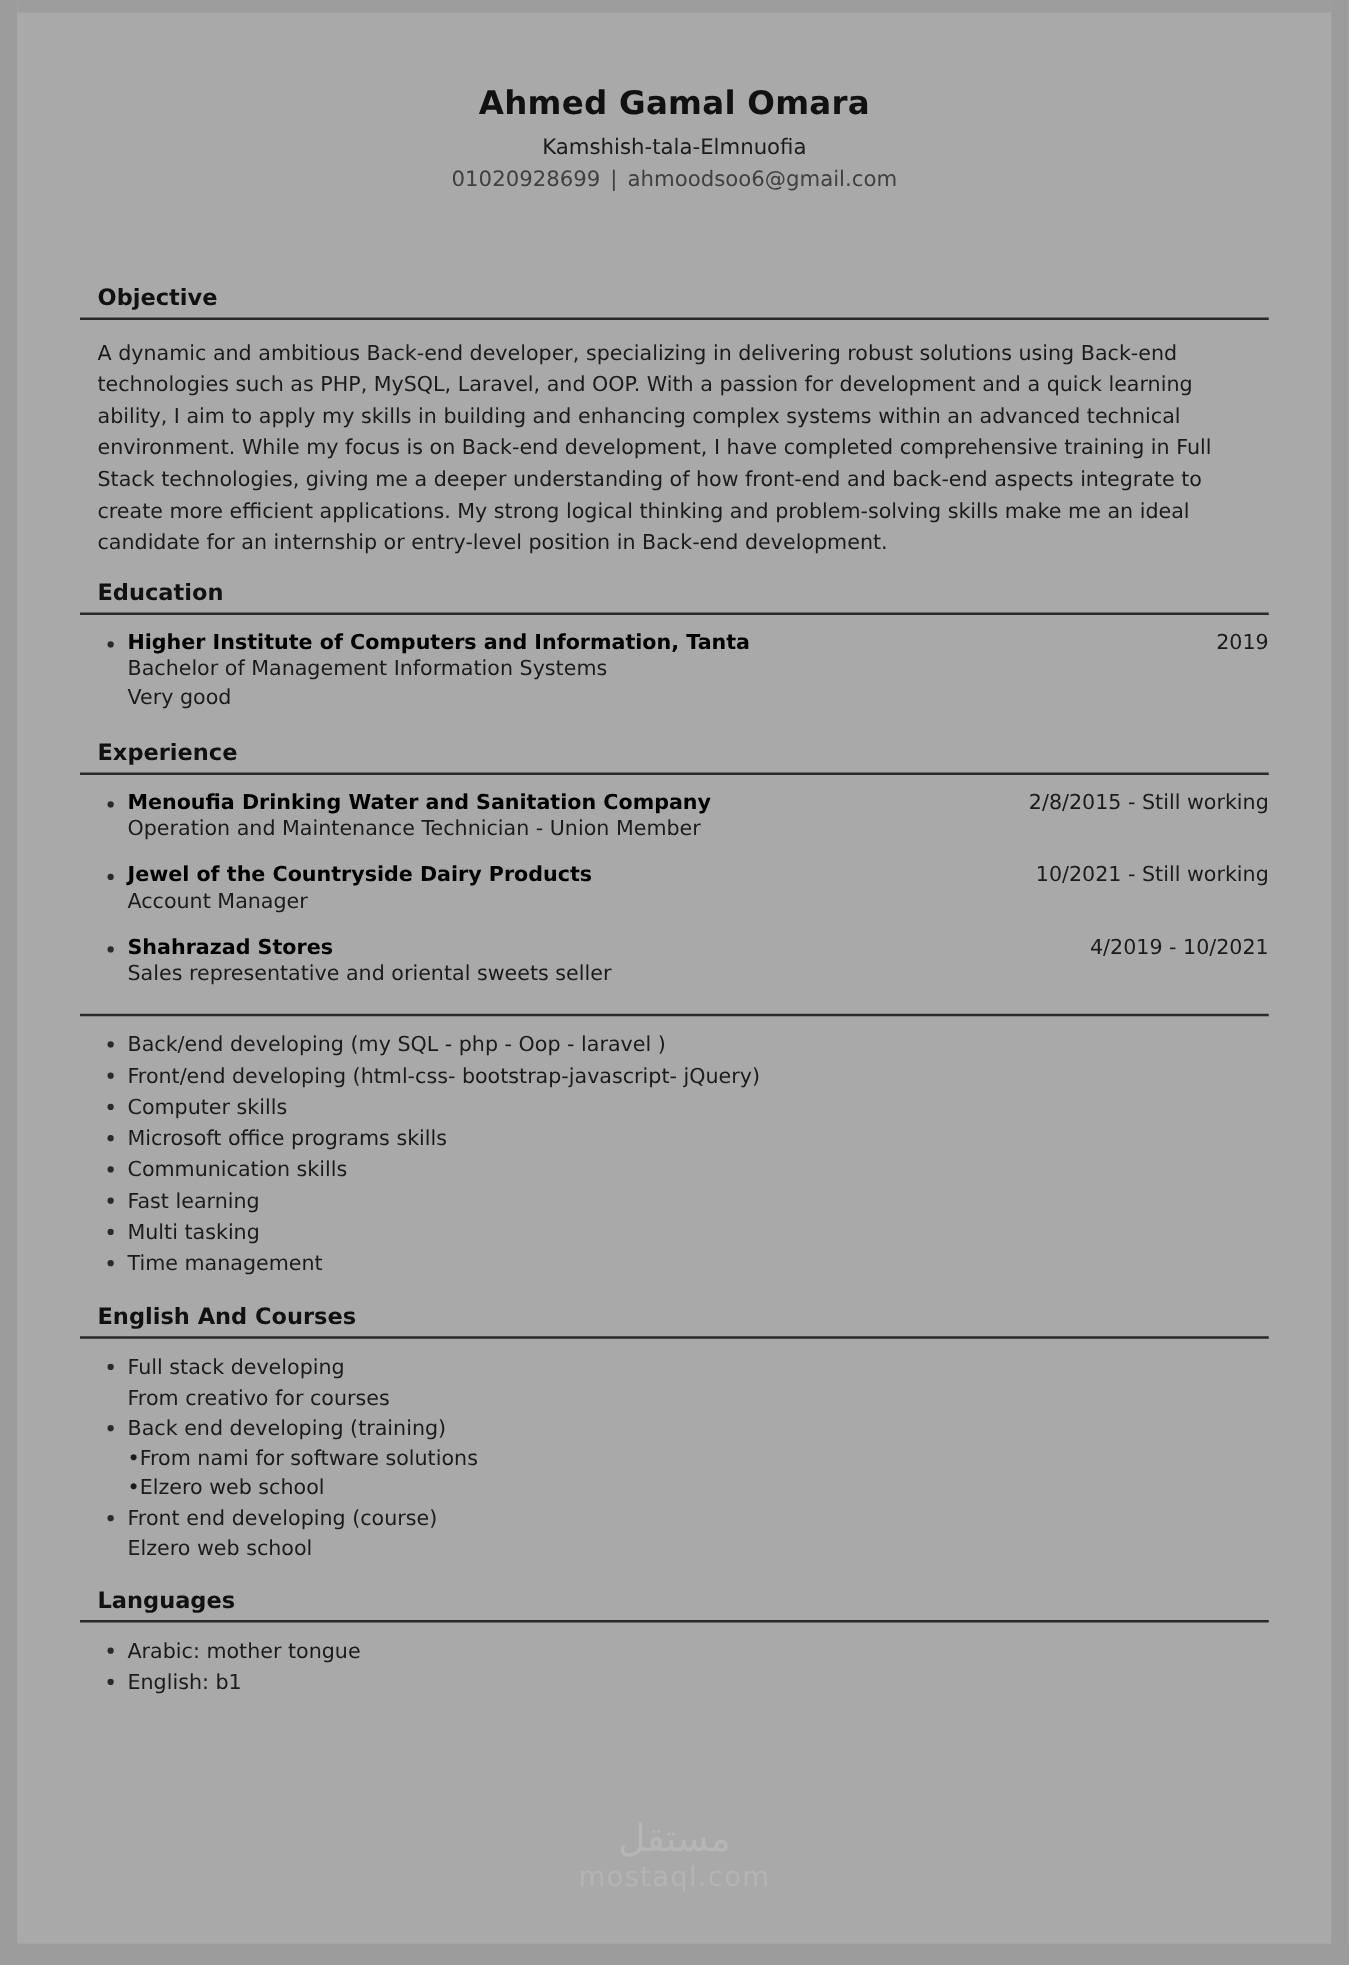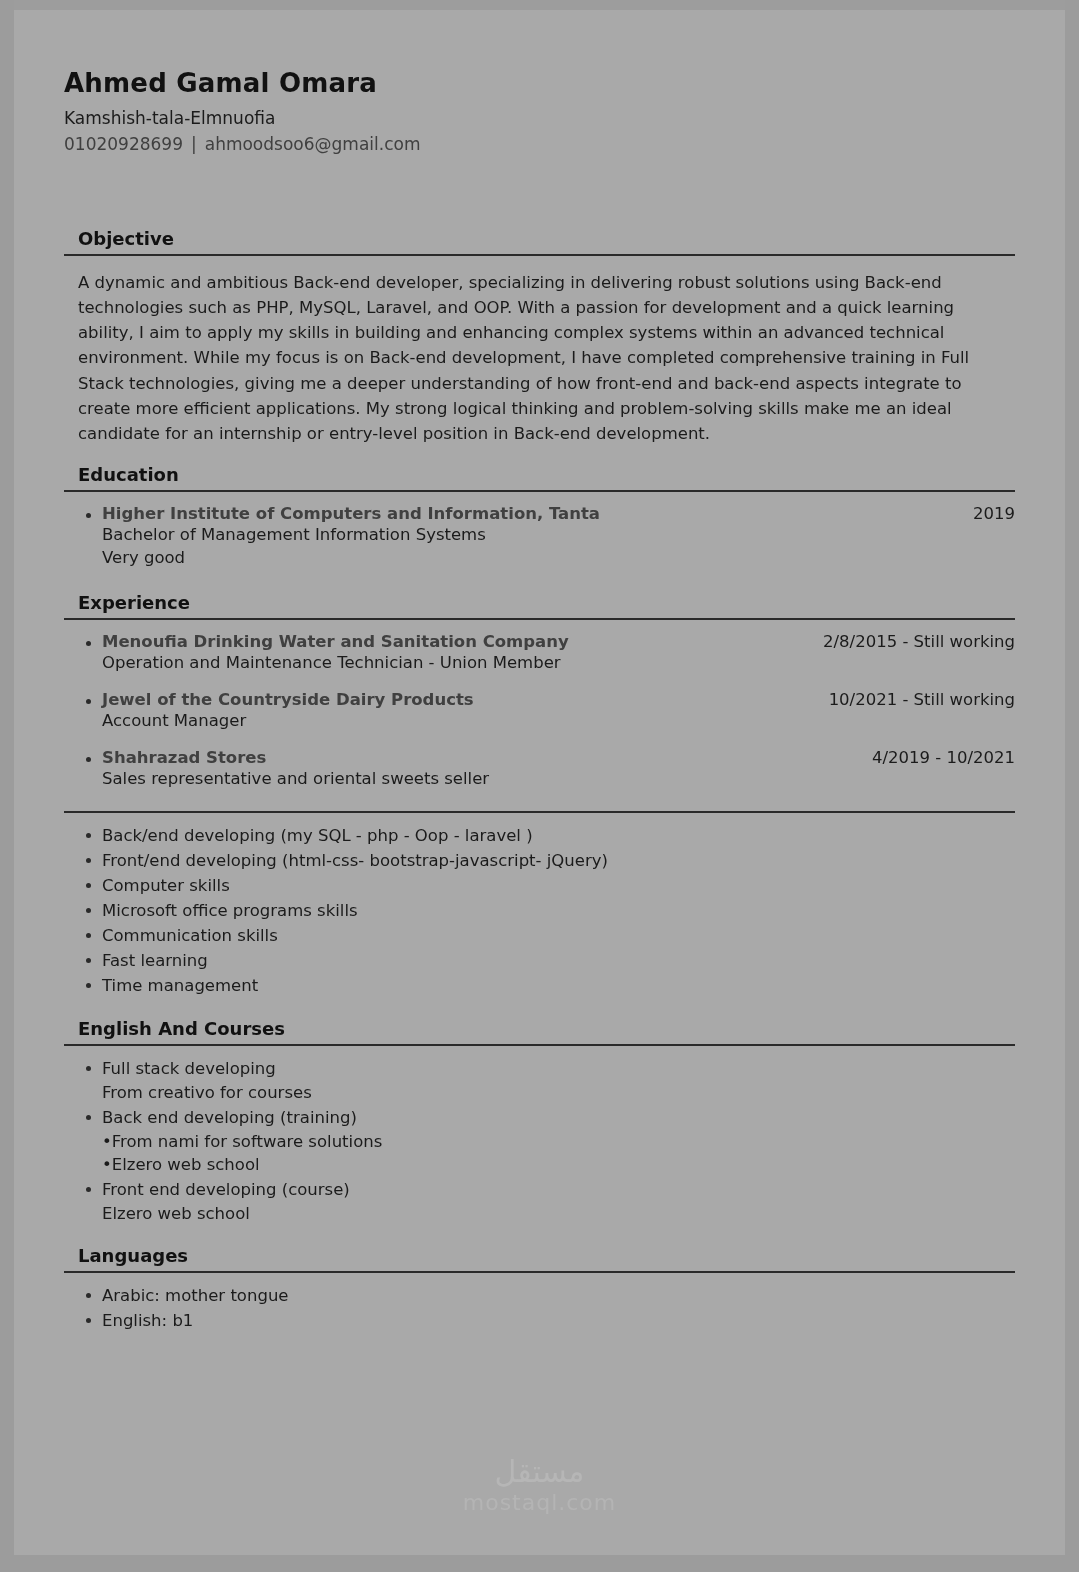--- a/index.html
+++ b/index.html
@@ -44,21 +44,21 @@
   }
   .bottom-strip {
     position: absolute;
     bottom: 0; left: 0; right: 0;
     height: 17px;
     background: #9c9c9c;
   }
 
   
   .header {
-    text-align: left;
+    text-align: center;
     padding-top: 68px;
   }
   .name {
     font-size: 26px;
     font-weight: bold;
     letter-spacing: 0.2px;
     color: #111;
     line-height: 1.2;
   }
   .address {
@@ -122,21 +122,21 @@
     background: #2a2a2a;
   }
   .entry-row {
     display: flex;
     justify-content: space-between;
     align-items: baseline;
   }
   .entry-title {
     font-size: 16.5px;
     font-weight: bold;
-    color: #404040;
+    color: #000000;
   }
   .entry-date {
     font-size: 16.5px;
     color: #1b1b1b;
     white-space: nowrap;
     padding-left: 18px;
   }
   .entry-sub {
     font-size: 16.5px;
     color: #1b1b1b;
@@ -260,20 +260,21 @@
 
   <div class="section" style="margin-top:20px;">
     <div class="rule"></div>
     <ul class="plain">
       <li><span class="bullet"></span><span>Back/end developing (my SQL - php - Oop - laravel )</span></li>
       <li><span class="bullet"></span><span>Front/end developing (html-css- bootstrap-javascript- jQuery)</span></li>
       <li><span class="bullet"></span><span>Computer skills</span></li>
       <li><span class="bullet"></span><span>Microsoft office programs skills</span></li>
       <li><span class="bullet"></span><span>Communication skills</span></li>
       <li><span class="bullet"></span><span>Fast learning</span></li>
+      <li><span class="bullet"></span><span>Multi tasking</span></li>
       <li><span class="bullet"></span><span>Time management</span></li>
     </ul>
   </div>
 
   <div class="section" style="margin-top:20px;">
     <div class="section-title">English And Courses</div>
     <div class="rule"></div>
     <ul class="plain">
       <li>
         <span class="bullet"></span>

